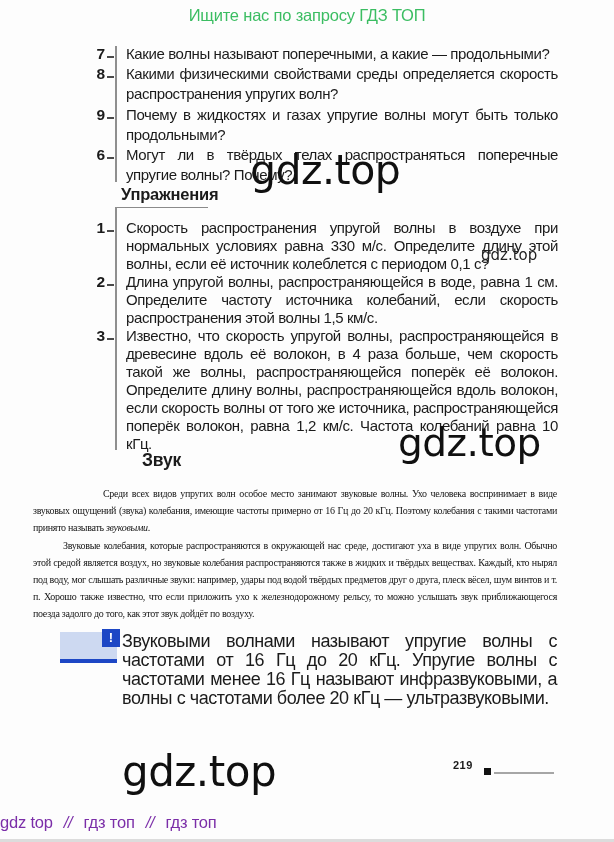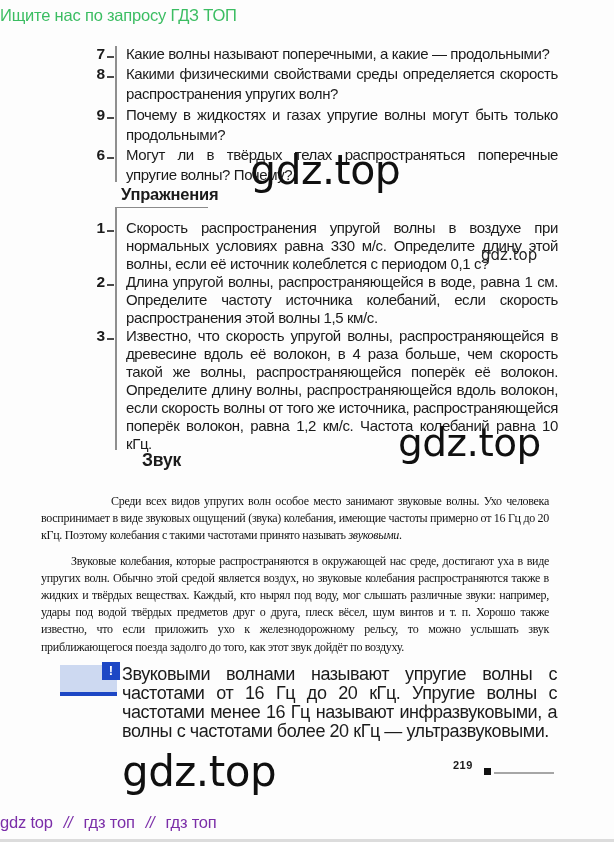--- a/index.html
+++ b/index.html
@@ -5,21 +5,21 @@
   html,body { margin:0; padding:0; background:#e8e8e8; }
   .page {
     position:relative; width:614px; height:842px; margin:0 auto;
     background:#fdfdfd; overflow:hidden;
     font-family:"Liberation Sans", sans-serif; color:#1b1b1b;
   }
   .page::after { content:""; position:absolute; left:0; right:0; bottom:0; height:3px; background:#dcdcdc; }
 
   
   .promo {
-    position:absolute; top:6px; left:0; width:100%; text-align:left;
+    position:absolute; top:6px; left:0; width:100%; text-align:center;
     font-size:16.5px; font-weight:500; letter-spacing:-0.2px; color:#3bbd62;
   }
 
   
   .numlist { position:relative; }
   .numlist::before { content:""; position:absolute; left:31px; top:2px; bottom:3px; width:1.5px; background:#8f8f8f; }
   .nrow { display:flex; align-items:flex-start; }
   .nnum {
     flex:0 0 31px; box-sizing:border-box; text-align:right; padding-right:1px;
     font-weight:bold; font-size:15.5px; line-height:20px; white-space:nowrap;
@@ -47,21 +47,21 @@
   }
   .sec-badge span {
     position:absolute; right:7px; top:9px;
     font-family:"DejaVu Serif", serif; font-weight:bold; font-size:19px; color:#1d41cf; letter-spacing:0.5px;
   }
   .sec-title { position:absolute; left:122px; top:450px; font-size:17.5px; font-weight:bold; letter-spacing:-0.2px;margin-left:20px; }
 
   
   .bodyflow { position:absolute; left:33px; top:485px; width:524px; }
   .bodyflow p {
-    margin:8px; font-family:"Liberation Serif", serif; font-size:12px;
+    margin:0; font-family:"Liberation Serif", serif; font-size:10px;
     letter-spacing:-0.3px; line-height:17.2px; text-align:justify; color:#141414;
   }
   .p1 { text-indent:70px; }
   .p2 { text-indent:30px; }
   .em-term { font-style:italic; }
 
   .note-row { display:flex; align-items:flex-start; margin-top:9px; }
   .note-icon {
     position:relative; flex:0 0 57px; height:27px; margin-left:27px;
     background:#cdd9f1; border-bottom:4px solid #1d47c5;

